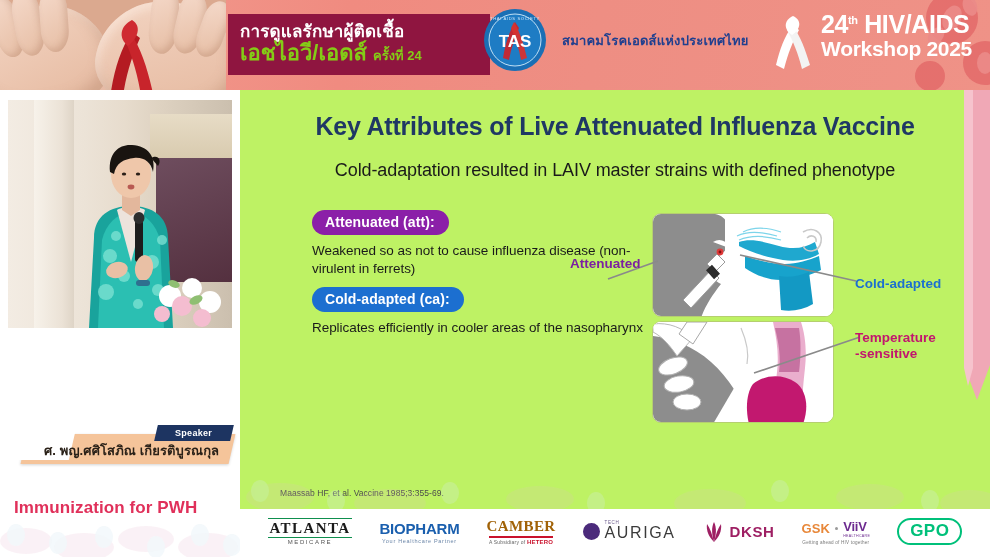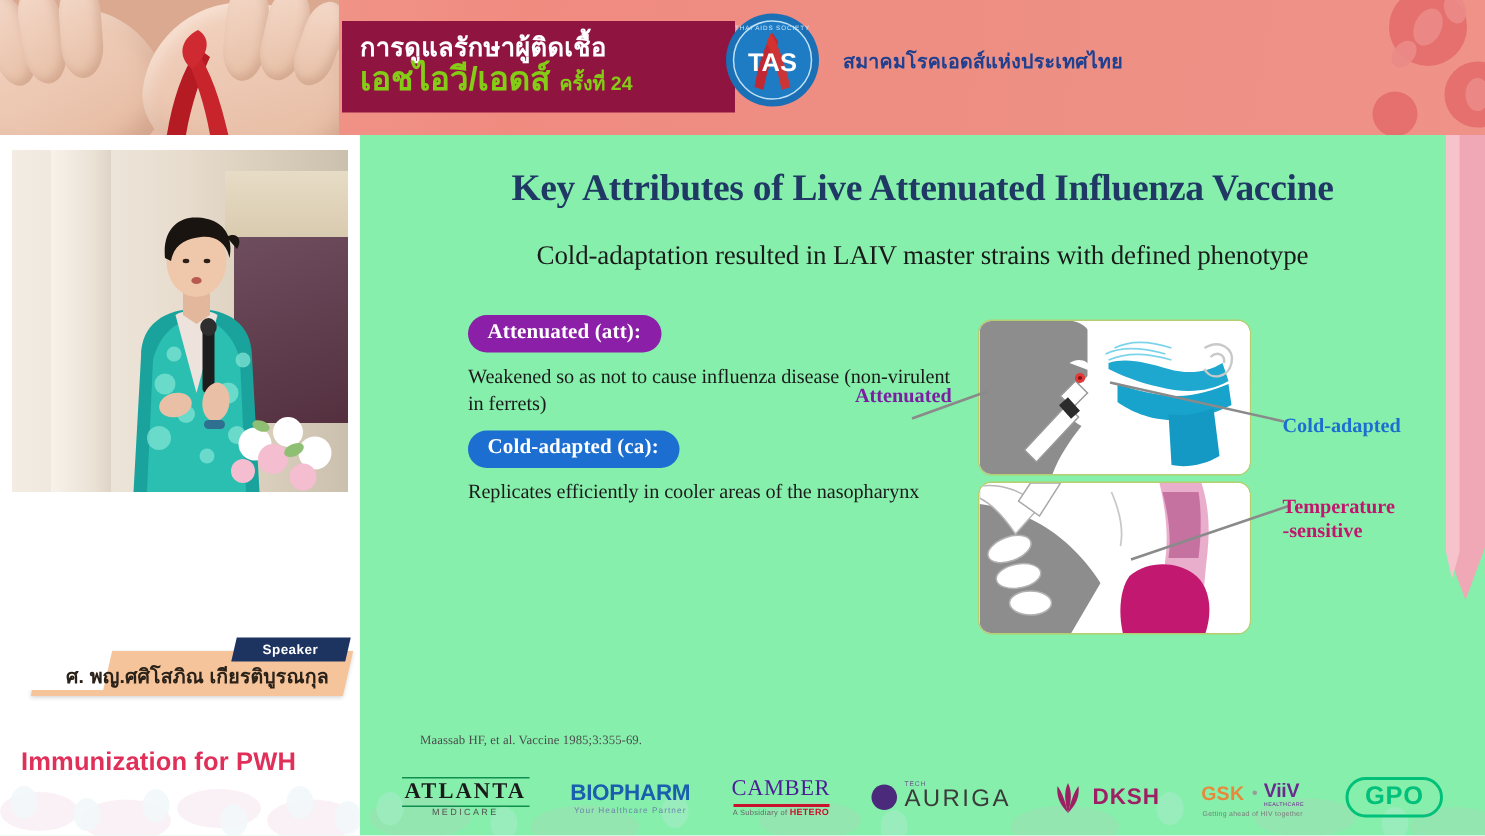--- a/index.html
+++ b/index.html
@@ -114,22 +114,22 @@
   .talk-title {
     position:absolute; left:14px; top:408px; width:228px;
     font-size:17px; font-weight:700; color:#e0305a; letter-spacing:.1px;
   }
   .sidebar-cells {
     position:absolute; left:0; bottom:0; width:240px; height:50px; opacity:.34;
   }
 
   
   .slide {
-    position:absolute; left:240px; top:90px; width:750px; height:467px;
-    background:#86efac; overflow:hidden;font-family:Liberation Serif, serif;
+    position:absolute; left:240px; top:90px; width:750px; height:419px;
+    background:#bef264; overflow:hidden;
   }
   .slide-ribbon { position:absolute; right:0; top:0; width:26px; height:310px; }
   .slide-cells { position:absolute; left:0; bottom:0; width:750px; height:46px; opacity:.30; }
 
   .slide-title {
     position:absolute; left:0; top:22px; width:750px; text-align:center;
     color:#1f3864; font-size:25px; font-weight:700; letter-spacing:-.2px;
   }
   .slide-sub {
     position:absolute; left:0; top:70px; width:750px; text-align:center;
@@ -175,21 +175,21 @@
   .sponsors {
     position:absolute; left:240px; top:506px; width:750px; height:51px;
     display:flex; align-items:center; justify-content:space-around; padding:0 14px; z-index:5;
   }
   .logo { display:flex; flex-direction:column; align-items:center; justify-content:center; }
   .lg-atlanta .a-word { font-family:"Liberation Serif", serif; font-size:15px; font-weight:700; color:#1a1a1a;
     letter-spacing:1.4px; border-top:1.8px solid #0e8f4e; border-bottom:1.8px solid #0e8f4e; padding:0 2px; line-height:1.25;}
   .lg-atlanta .a-sub { font-size:6px; color:#555; letter-spacing:1.6px; margin-top:1px; }
   .lg-biopharm .b-word { font-size:15px; font-weight:800; color:#1a5fae; letter-spacing:-.2px; }
   .lg-biopharm .b-sub { font-size:5.5px; color:#6b86a8; letter-spacing:.7px; margin-top:1px; }
-  .lg-camber .c-word { font-family:"Liberation Serif", serif; font-size:15px; font-weight:400; color:#4c1d95; letter-spacing:.4px; }
+  .lg-camber .c-word { font-family:"Liberation Serif", serif; font-size:15px; font-weight:700; color:#a16207; letter-spacing:.4px; }
   .lg-camber .c-rule { width:64px; height:1.4px; background:#c9122c; margin:1px 0; }
   .lg-camber .c-sub { font-size:5px; color:#666; letter-spacing:.2px; }
   .lg-camber .c-sub b { color:#c9122c; font-size:6px; }
   .lg-auriga { flex-direction:row; gap:5px; }
   .lg-auriga .a-mark { width:17px; height:17px; border-radius:50%; background:#4b2a7b; }
   .lg-auriga .a-txt .t1 { font-size:4.5px; color:#6b5a8c; letter-spacing:.6px; line-height:1; }
   .lg-auriga .a-txt .t2 { font-size:16px; color:#3b3b3b; letter-spacing:1.6px; line-height:1.05; }
   .lg-dksh { flex-direction:row; gap:5px; align-items:center; }
   .lg-dksh .d-txt { font-size:15px; font-weight:700; color:#9e1f63; letter-spacing:.6px; }
   .lg-gsk .g-row { display:flex; align-items:center; gap:5px; }
@@ -254,20 +254,34 @@
       <circle cx="32" cy="32" r="31" fill="#1a6fb5"></circle>
       <circle cx="32" cy="32" r="26" fill="#1e7cc4" stroke="#bfe0f5" stroke-width="1"></circle>
       <path d="M32 14 C25 26 22 38 20 50 L26 52 C28 40 32 30 36 20 Z" fill="#c9252c" opacity="0.95"></path>
       <path d="M31 14 C38 26 41 38 44 50 L38 52 C36 40 32 30 28 20 Z" fill="#d6312f" opacity="0.95"></path>
       <text x="32" y="39" font-family="Liberation Sans, sans-serif" font-size="17" font-weight="700" fill="#ffffff" text-anchor="middle">TAS</text>
       <text x="32" y="12" font-family="Liberation Sans, sans-serif" font-size="4.2" fill="#cfe8fa" text-anchor="middle" letter-spacing="0.6">THAI AIDS SOCIETY</text>
     </svg>
 
     <div class="assoc-thai">สมาคมโรคเอดส์แห่งประเทศไทย</div>
 
+    <div class="ws-logo">
+      <svg class="ws-ribbon" viewBox="0 0 44 54">
+        <path d="M22 10 C13 22 9 34 5 50 L13 54 C17 38 22 26 28 15 Z" fill="#ffffff"></path>
+        <path d="M21 10 C30 22 34 34 39 50 L31 54 C27 38 22 26 16 15 Z" fill="#f3f3f3"></path>
+        <path d="M22 1 C13 5 12 14 21 20 C30 14 31 5 22 1 Z" fill="#ffffff"></path>
+      </svg>
+      <div class="ws-text">
+        <div class="ws-l1">
+          <span>24</span><sup>th</sup>
+          <span>HIV/AIDS</span>
+        </div>
+        <div class="ws-l2">Workshop 2025</div>
+      </div>
+    </div>
   </div>
 
   <div class="sidebar">
 
     <div class="speaker-video">
       <div class="sv-wall"></div>
       <div class="sv-pillar"></div>
       <div class="sv-door-top"></div>
       <div class="sv-door"></div>
       <svg class="sv-person" viewBox="0 0 118 184">

